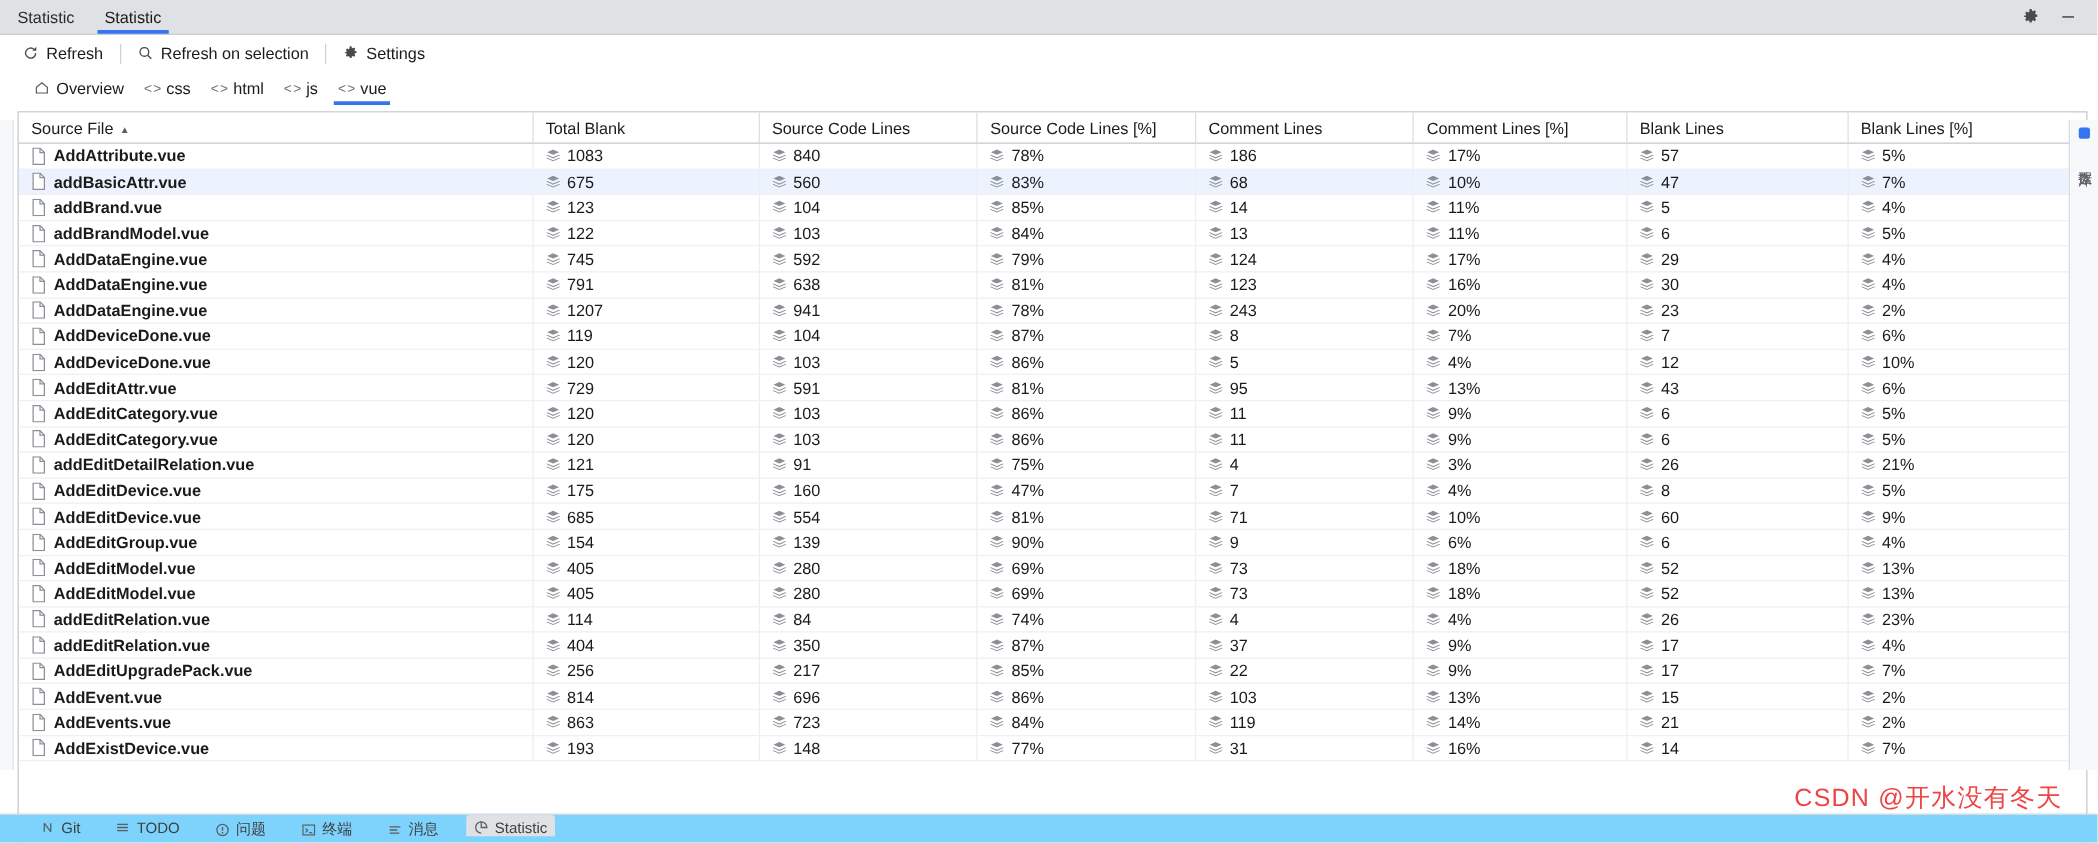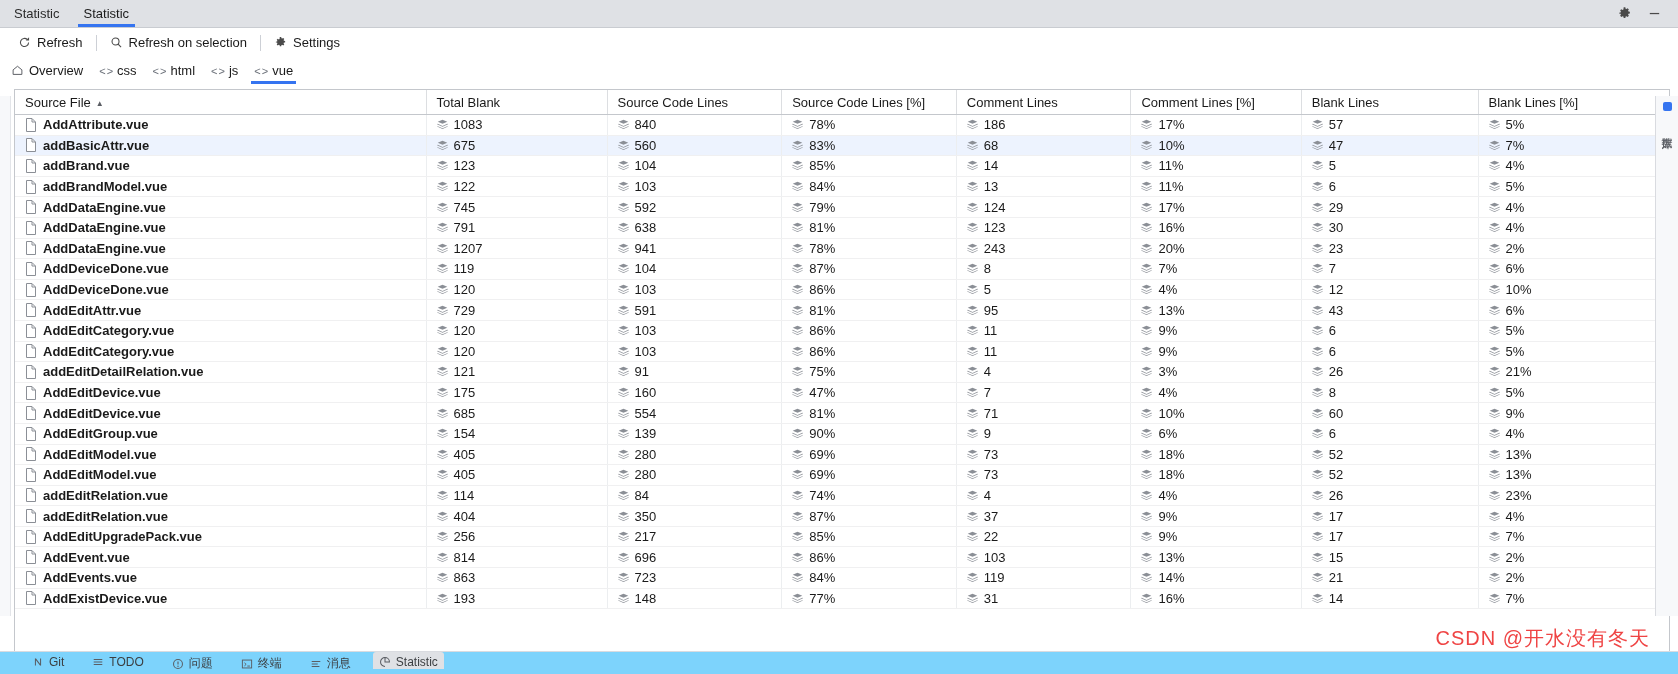--- a/index.html
+++ b/index.html
@@ -89,21 +89,21 @@
     background: #cdd0d6;
     margin: 0 5px;
   }
 
   
   .crumbs {
     height: 28px;
     background: #ffffff;
     display: flex;
     align-items: center;
-    padding-left: 4px;
+    padding-left: 20px;
     gap: 2px;
   }
   .crumb {
     display: flex;
     align-items: center;
     gap: 5px;
     padding: 3px 7px 4px 7px;
     font-size: 13px;
     color: #1a1a1a;
     position: relative;

